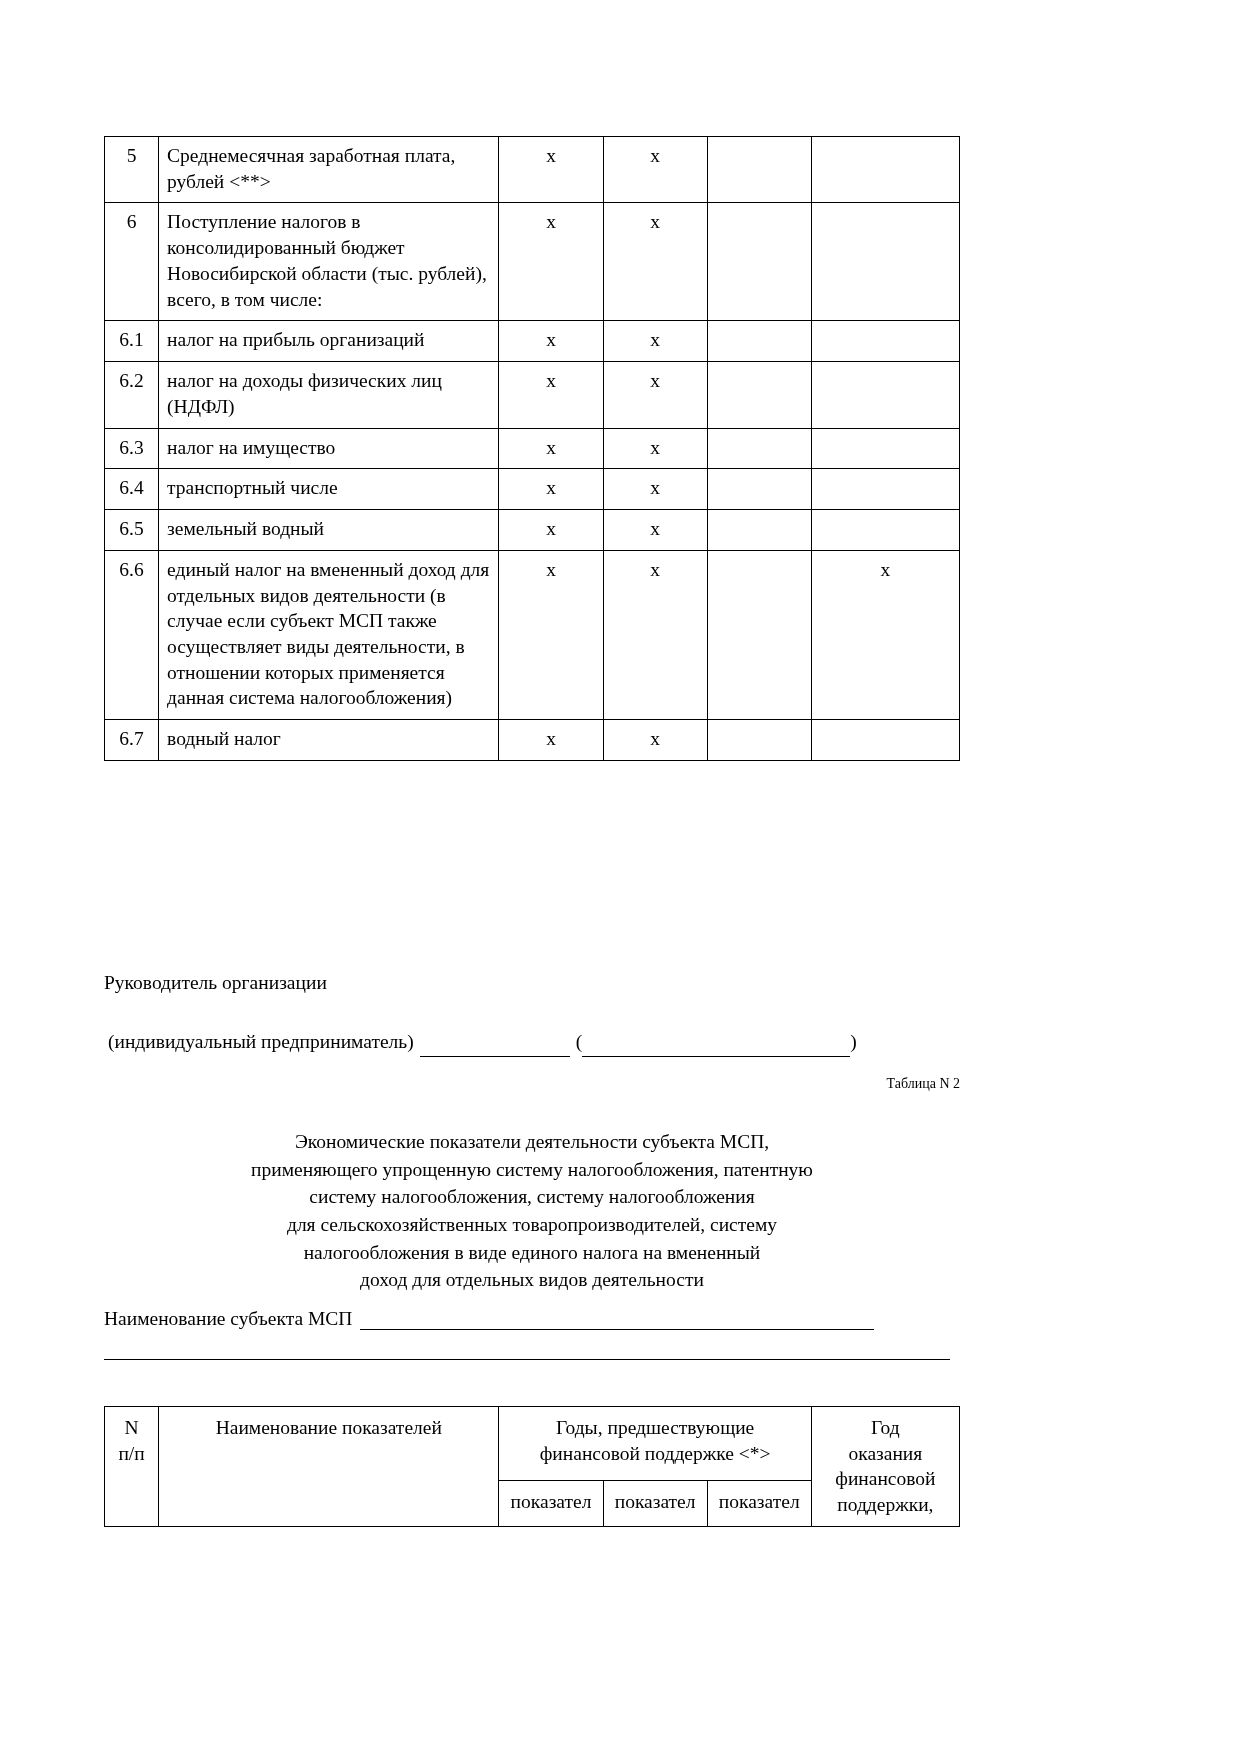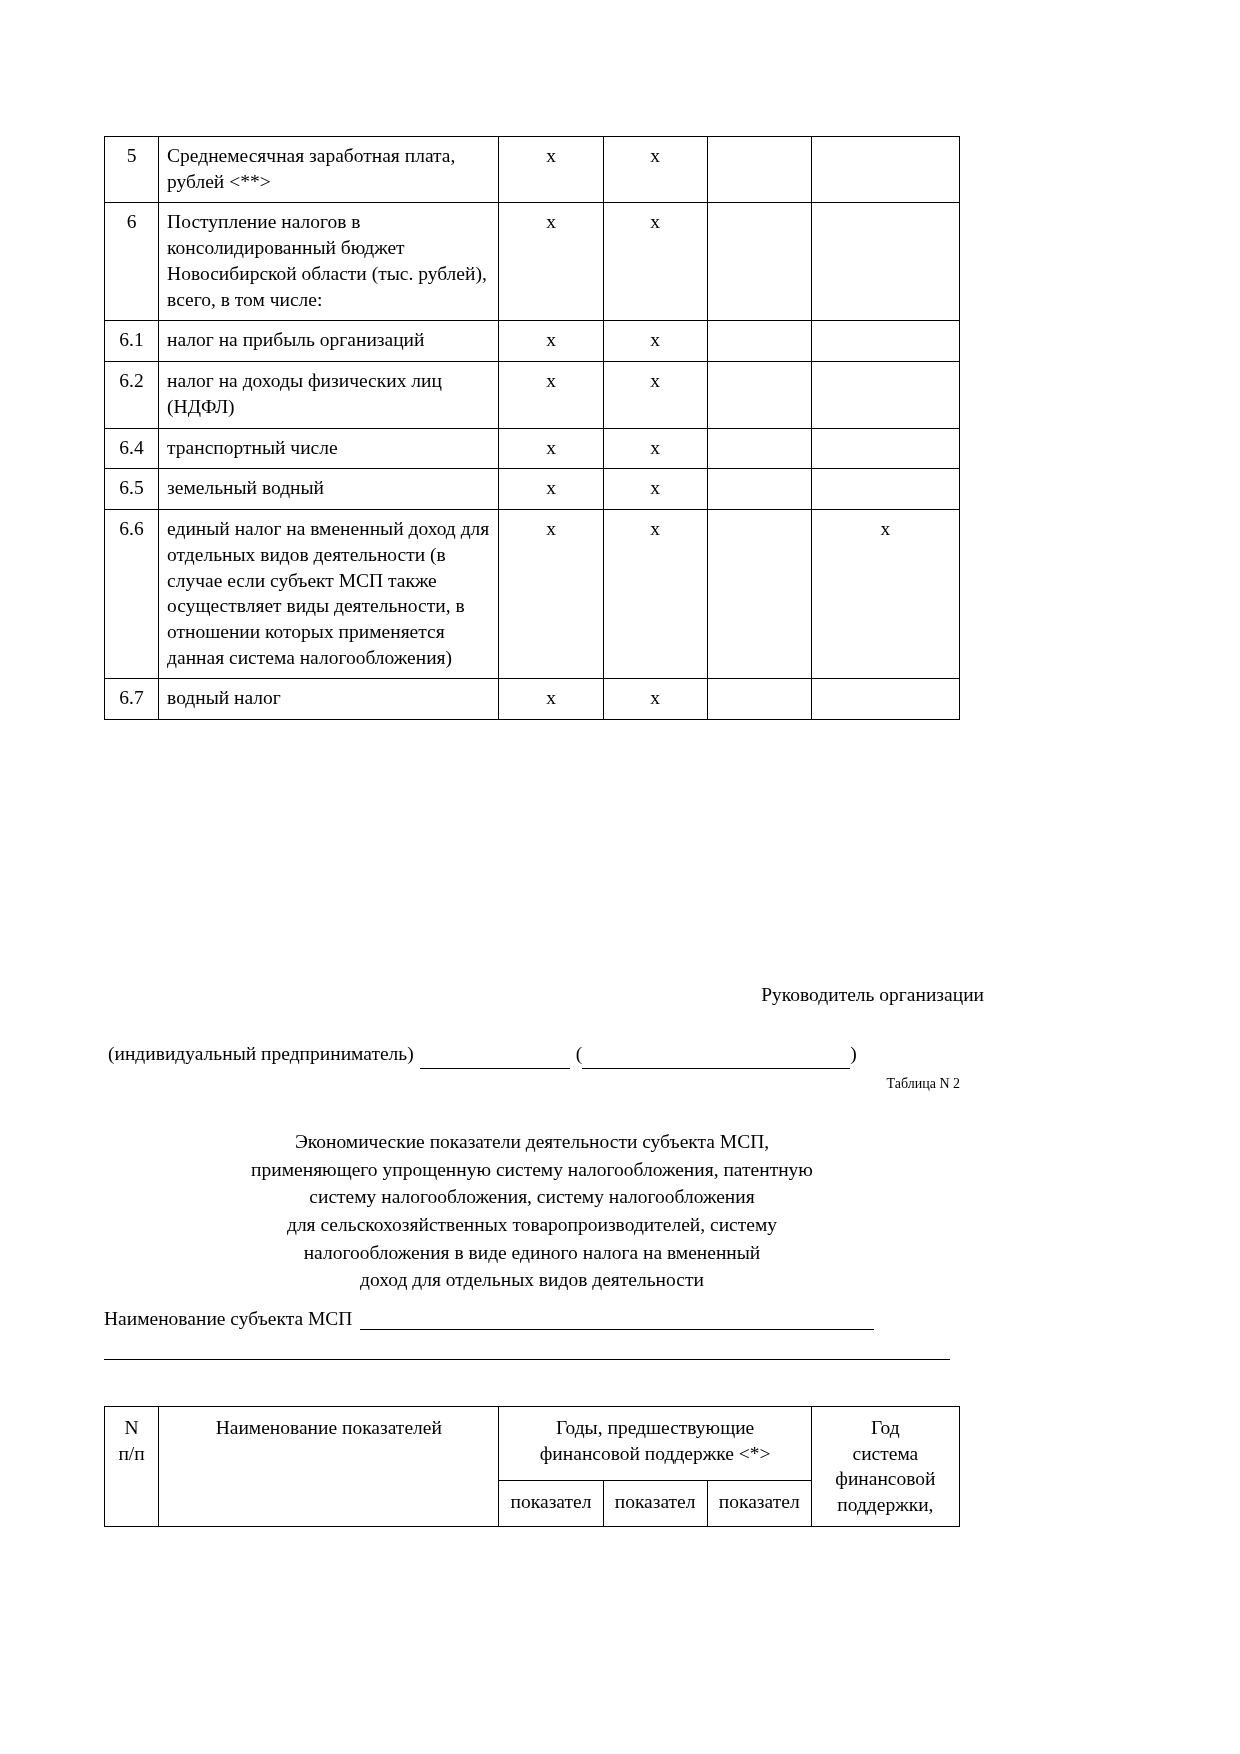--- a/index.html
+++ b/index.html
@@ -55,21 +55,21 @@
 
   
   #signature-block {
     position: absolute;
     left: 104px;
     top: 968px;
     width: 880px;
     font-size: 19.5px;
     line-height: 1.5;
   }
-  #signature-block .sig-line-1 { margin: 12px 0 30px 0; text-align: right; }
+  #signature-block .sig-line-1 { margin: 0 0 30px 0; }
   #signature-block .sig-line-2 {
     margin: 4px;
     white-space: nowrap;
   }
   .rule {
     display: inline-block;
     border-bottom: 1px solid #000000;
     vertical-align: bottom;
     height: 0.95em;
   }
@@ -178,20 +178,28 @@
         </tr>
         <tr>
           <td class="c-num">6.2</td>
           <td class="c-name">налог на доходы физических лиц (НДФЛ)</td>
           <td class="mark">x</td>
           <td class="mark">x</td>
           <td class="mark"></td>
           <td class="mark"></td>
         </tr>
         <tr>
+          <td class="c-num">6.3</td>
+          <td class="c-name">налог на имущество</td>
+          <td class="mark">x</td>
+          <td class="mark">x</td>
+          <td class="mark"></td>
+          <td class="mark"></td>
+        </tr>
+        <tr>
           <td class="c-num">6.4</td>
           <td class="c-name">транспортный числе</td>
           <td class="mark">x</td>
           <td class="mark">x</td>
           <td class="mark"></td>
           <td class="mark"></td>
         </tr>
         <tr>
           <td class="c-num">6.5</td>
           <td class="c-name">земельный водный</td>
@@ -259,21 +267,21 @@
             <span>N</span><br>
             <span>п/п</span>
           </td>
           <td class="c-name hdr-name hdr-tight" rowspan="2">Наименование показателей</td>
           <td class="hdr-tight" colspan="3">
             <span>Годы, предшествующие</span><br>
             <span>финансовой поддержке &lt;*&gt;</span>
           </td>
           <td class="c-year hdr-tight" rowspan="2">
             <span>Год</span><br>
-            <span>система</span><br>
+            <span>оказания</span><br>
             <span>финансовой</span><br>
             <span>поддержки,</span>
           </td>
         </tr>
         <tr>
           <td class="sub-cell">показател</td>
           <td class="sub-cell">показател</td>
           <td class="sub-cell">показател</td>
         </tr>
       </tbody>

